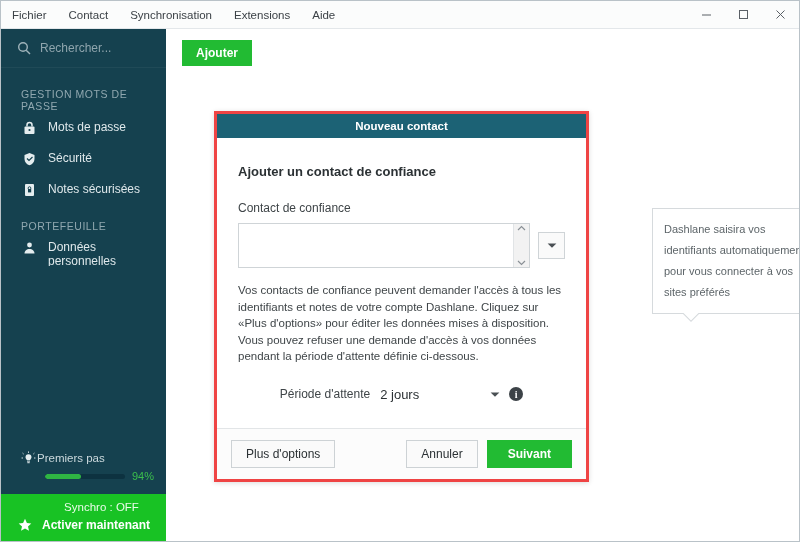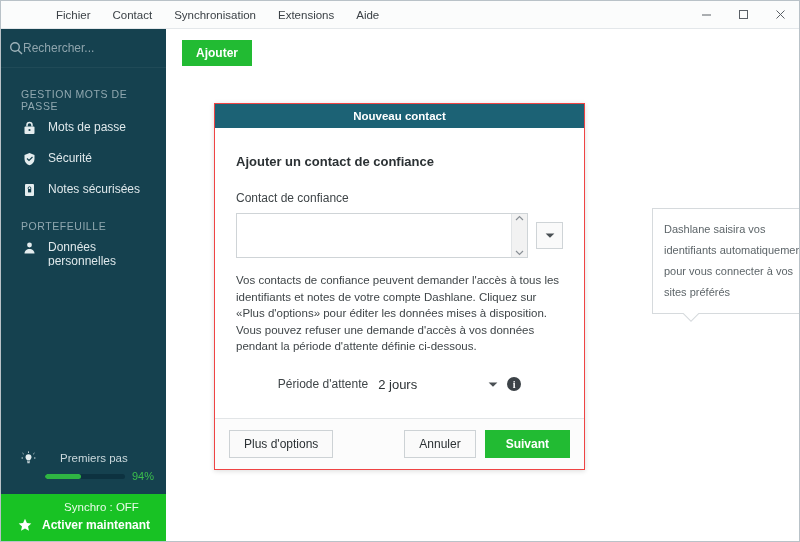--- a/index.html
+++ b/index.html
@@ -28,22 +28,20 @@
     position: relative;
     height: 27px;
     background: #fbfcfc;
     border-bottom: 1px solid #e3e7ea;
     display: flex;
     align-items: center;
   }
   .menu-items {
     display: flex;
     align-items: flex-end;
-    padding-left: 8px;
-    margin-left: 36px;
   }
   .menu-item {
     padding: 4px 11px;
     color: #3c4247;
     font-size: 11.5px;
     cursor: default;
     white-space: nowrap;
   }
   .win-controls {
     position: absolute;
@@ -74,21 +72,22 @@
     color: #cfdade;
     position: relative;
     flex: 0 0 165px;
     display: flex;
     flex-direction: column;
   }
   .search-box {
     height: 38px;
     display: flex;
     align-items: center;
-    padding: 0 8px;
+    padding: 0 16px;
+    gap: 9px;
     border-bottom: 1px solid rgba(255,255,255,0.05);
   }
   .search-icon { color: #9fb3ba; display: flex; }
   .search-placeholder {
     color: #8fa5ad;
     font-size: 12px;
   }
   .nav-scroll {
     flex: 1;
     overflow: hidden;
@@ -122,21 +121,21 @@
     flex: 0 0 16px;
   }
   .spacer { flex: 1; }
   
   .firststeps {
     padding: 0 12px 12px 12px;
   }
   .fs-row {
     display: flex;
     align-items: center;
-    gap: 24px;
+    gap: 1px;
     padding-left: 7px;
   }
   .fs-label { color: #cbd9dd; font-size: 11.5px; }
   .fs-bar-row {
     display: flex;
     align-items: center;
     gap: 7px;
     padding-left: 32px;
     margin-top: 4px;
   }
@@ -244,24 +243,24 @@
     width: 12px;
     height: 12px;
     background: #ffffff;
     border: 1px solid #d6dadd;
     transform: rotate(45deg);
   }
   
   .dialog {
     position: absolute;
     left: 48px;
-    top: 74px;
+    top: 82px;
     width: 369px;
     background: #ffffff;
-    border: 1px solid #ef4444;
+    border: 3px solid #ef4444;
     box-shadow: 0 1px 5px rgba(0,0,0,0.14);
     z-index: 40;
   }
   .dialog-header {
     height: 24px;
     background: #1c6275;
     color: #ffffff;
     font-size: 11.5px;
     font-weight: bold;
     display: flex;

